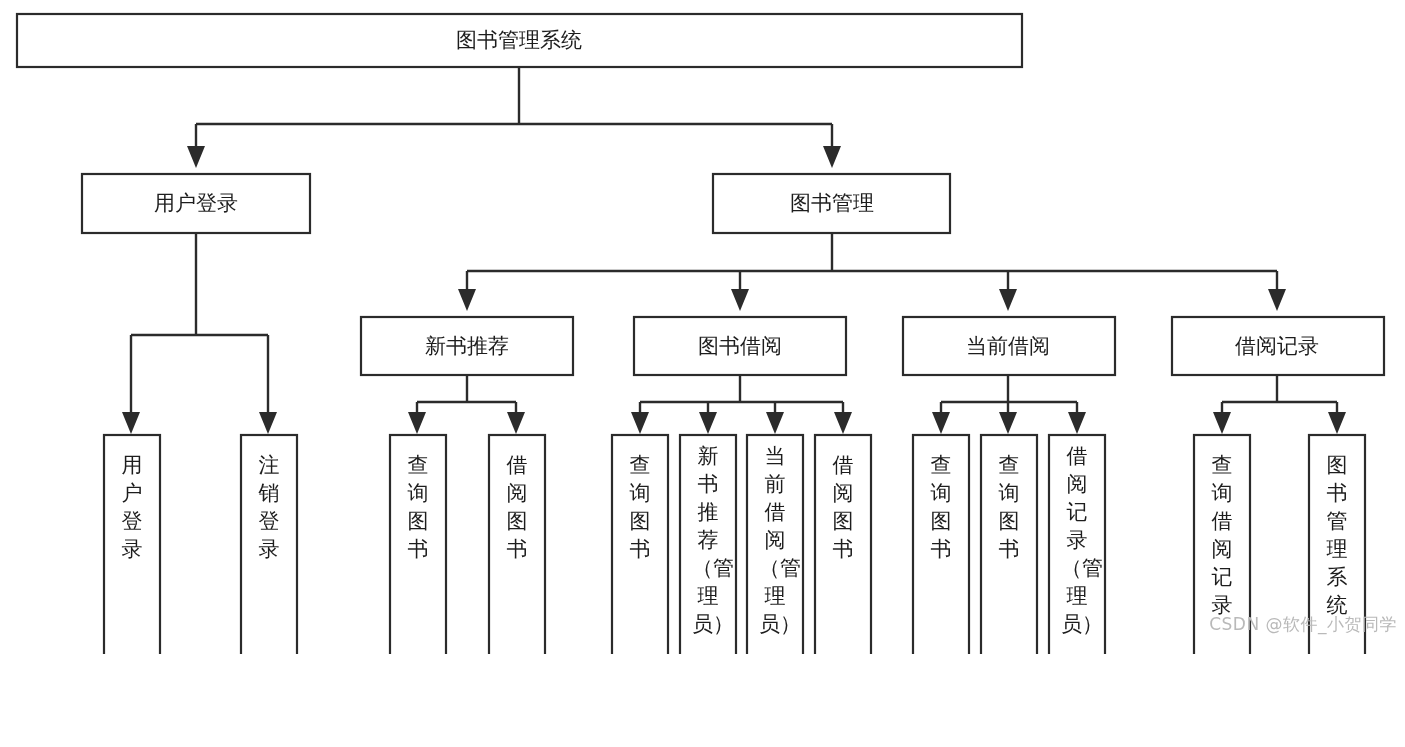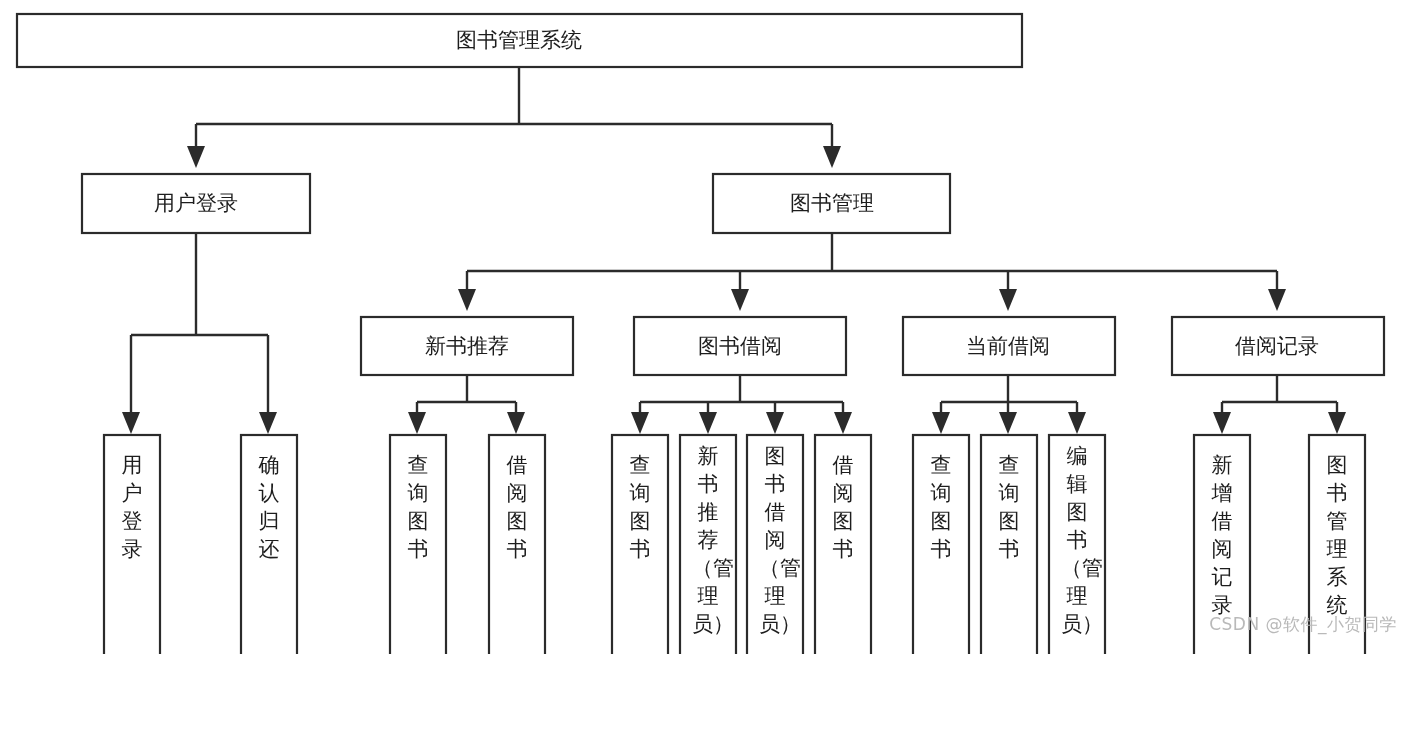--- a/index.html
+++ b/index.html
@@ -213,28 +213,28 @@
     <g>
       <rect class="node-rect" x="1194" y="435" width="56" height="298"></rect>
     </g>
     <g>
       <rect class="node-rect" x="1309" y="435" width="56" height="298"></rect>
     </g>
   </svg>
 
   <div id="vlabels">
       <div style="position: absolute; left: 116px; top: 452px; width: 32px; height: 281px; font-family: &quot;DejaVu Sans&quot;, &quot;Liberation Sans&quot;, sans-serif; font-size: 21px; line-height: 1.33; color: rgb(29, 29, 29); text-align: center; letter-spacing: 0px; word-break: break-all; white-space: normal; pointer-events: none;">用户登录</div>
-      <div style="position: absolute; left: 253px; top: 452px; width: 32px; height: 281px; font-family: &quot;DejaVu Sans&quot;, &quot;Liberation Sans&quot;, sans-serif; font-size: 21px; line-height: 1.33; color: rgb(29, 29, 29); text-align: center; letter-spacing: 0px; word-break: break-all; white-space: normal; pointer-events: none;">确认归还</div>
+      <div style="position: absolute; left: 253px; top: 452px; width: 32px; height: 281px; font-family: &quot;DejaVu Sans&quot;, &quot;Liberation Sans&quot;, sans-serif; font-size: 21px; line-height: 1.33; color: rgb(29, 29, 29); text-align: center; letter-spacing: 0px; word-break: break-all; white-space: normal; pointer-events: none;">注销登录</div>
       <div style="position: absolute; left: 402px; top: 452px; width: 32px; height: 281px; font-family: &quot;DejaVu Sans&quot;, &quot;Liberation Sans&quot;, sans-serif; font-size: 21px; line-height: 1.33; color: rgb(29, 29, 29); text-align: center; letter-spacing: 0px; word-break: break-all; white-space: normal; pointer-events: none;">查询图书</div>
       <div style="position: absolute; left: 501px; top: 452px; width: 32px; height: 281px; font-family: &quot;DejaVu Sans&quot;, &quot;Liberation Sans&quot;, sans-serif; font-size: 21px; line-height: 1.33; color: rgb(29, 29, 29); text-align: center; letter-spacing: 0px; word-break: break-all; white-space: normal; pointer-events: none;">借阅图书</div>
       <div style="position: absolute; left: 624px; top: 452px; width: 32px; height: 281px; font-family: &quot;DejaVu Sans&quot;, &quot;Liberation Sans&quot;, sans-serif; font-size: 21px; line-height: 1.33; color: rgb(29, 29, 29); text-align: center; letter-spacing: 0px; word-break: break-all; white-space: normal; pointer-events: none;">查询图书</div>
       <div style="position: absolute; left: 692px; top: 443px; width: 32px; height: 290px; font-family: &quot;DejaVu Sans&quot;, &quot;Liberation Sans&quot;, sans-serif; font-size: 21px; line-height: 1.33; color: rgb(29, 29, 29); text-align: center; letter-spacing: 0px; word-break: break-all; white-space: normal; pointer-events: none;">新书推荐（管理员）</div>
-      <div style="position: absolute; left: 759px; top: 443px; width: 32px; height: 290px; font-family: &quot;DejaVu Sans&quot;, &quot;Liberation Sans&quot;, sans-serif; font-size: 21px; line-height: 1.33; color: rgb(29, 29, 29); text-align: center; letter-spacing: 0px; word-break: break-all; white-space: normal; pointer-events: none;">图书借阅（管理员）</div>
+      <div style="position: absolute; left: 759px; top: 443px; width: 32px; height: 290px; font-family: &quot;DejaVu Sans&quot;, &quot;Liberation Sans&quot;, sans-serif; font-size: 21px; line-height: 1.33; color: rgb(29, 29, 29); text-align: center; letter-spacing: 0px; word-break: break-all; white-space: normal; pointer-events: none;">当前借阅（管理员）</div>
       <div style="position: absolute; left: 827px; top: 452px; width: 32px; height: 281px; font-family: &quot;DejaVu Sans&quot;, &quot;Liberation Sans&quot;, sans-serif; font-size: 21px; line-height: 1.33; color: rgb(29, 29, 29); text-align: center; letter-spacing: 0px; word-break: break-all; white-space: normal; pointer-events: none;">借阅图书</div>
       <div style="position: absolute; left: 925px; top: 452px; width: 32px; height: 281px; font-family: &quot;DejaVu Sans&quot;, &quot;Liberation Sans&quot;, sans-serif; font-size: 21px; line-height: 1.33; color: rgb(29, 29, 29); text-align: center; letter-spacing: 0px; word-break: break-all; white-space: normal; pointer-events: none;">查询图书</div>
       <div style="position: absolute; left: 993px; top: 452px; width: 32px; height: 281px; font-family: &quot;DejaVu Sans&quot;, &quot;Liberation Sans&quot;, sans-serif; font-size: 21px; line-height: 1.33; color: rgb(29, 29, 29); text-align: center; letter-spacing: 0px; word-break: break-all; white-space: normal; pointer-events: none;">查询图书</div>
-      <div style="position: absolute; left: 1061px; top: 443px; width: 32px; height: 290px; font-family: &quot;DejaVu Sans&quot;, &quot;Liberation Sans&quot;, sans-serif; font-size: 21px; line-height: 1.33; color: rgb(29, 29, 29); text-align: center; letter-spacing: 0px; word-break: break-all; white-space: normal; pointer-events: none;">编辑图书（管理员）</div>
-      <div style="position: absolute; left: 1206px; top: 452px; width: 32px; height: 281px; font-family: &quot;DejaVu Sans&quot;, &quot;Liberation Sans&quot;, sans-serif; font-size: 21px; line-height: 1.33; color: rgb(29, 29, 29); text-align: center; letter-spacing: 0px; word-break: break-all; white-space: normal; pointer-events: none;">新增借阅记录</div>
+      <div style="position: absolute; left: 1061px; top: 443px; width: 32px; height: 290px; font-family: &quot;DejaVu Sans&quot;, &quot;Liberation Sans&quot;, sans-serif; font-size: 21px; line-height: 1.33; color: rgb(29, 29, 29); text-align: center; letter-spacing: 0px; word-break: break-all; white-space: normal; pointer-events: none;">借阅记录（管理员）</div>
+      <div style="position: absolute; left: 1206px; top: 452px; width: 32px; height: 281px; font-family: &quot;DejaVu Sans&quot;, &quot;Liberation Sans&quot;, sans-serif; font-size: 21px; line-height: 1.33; color: rgb(29, 29, 29); text-align: center; letter-spacing: 0px; word-break: break-all; white-space: normal; pointer-events: none;">查询借阅记录</div>
       <div style="position: absolute; left: 1321px; top: 452px; width: 32px; height: 281px; font-family: &quot;DejaVu Sans&quot;, &quot;Liberation Sans&quot;, sans-serif; font-size: 21px; line-height: 1.33; color: rgb(29, 29, 29); text-align: center; letter-spacing: 0px; word-break: break-all; white-space: normal; pointer-events: none;">图书管理系统</div>
     </div>
 
   <div class="watermark">CSDN @软件_小贺同学</div>
 </div>
 
 </body></html>

